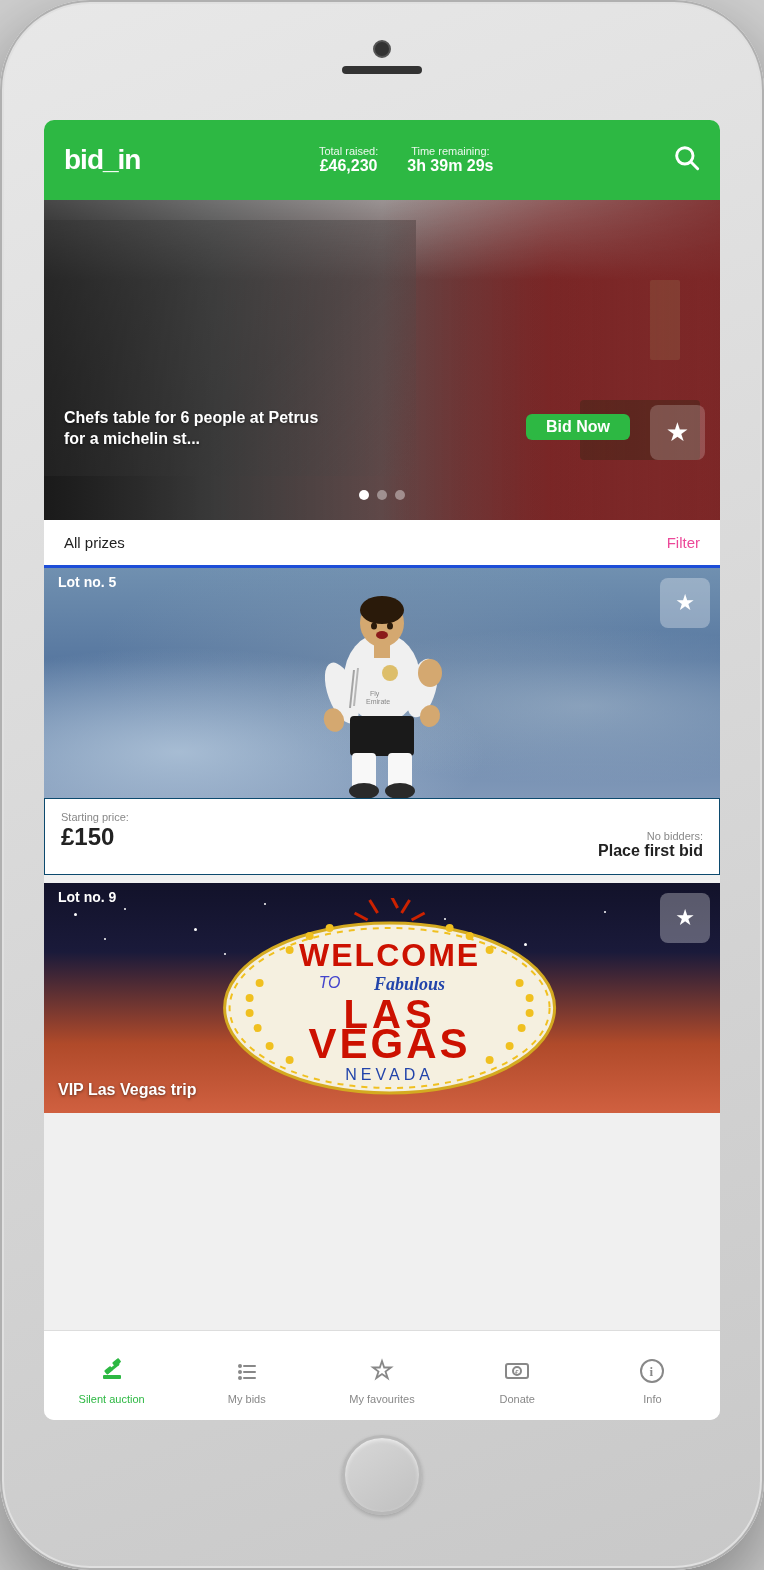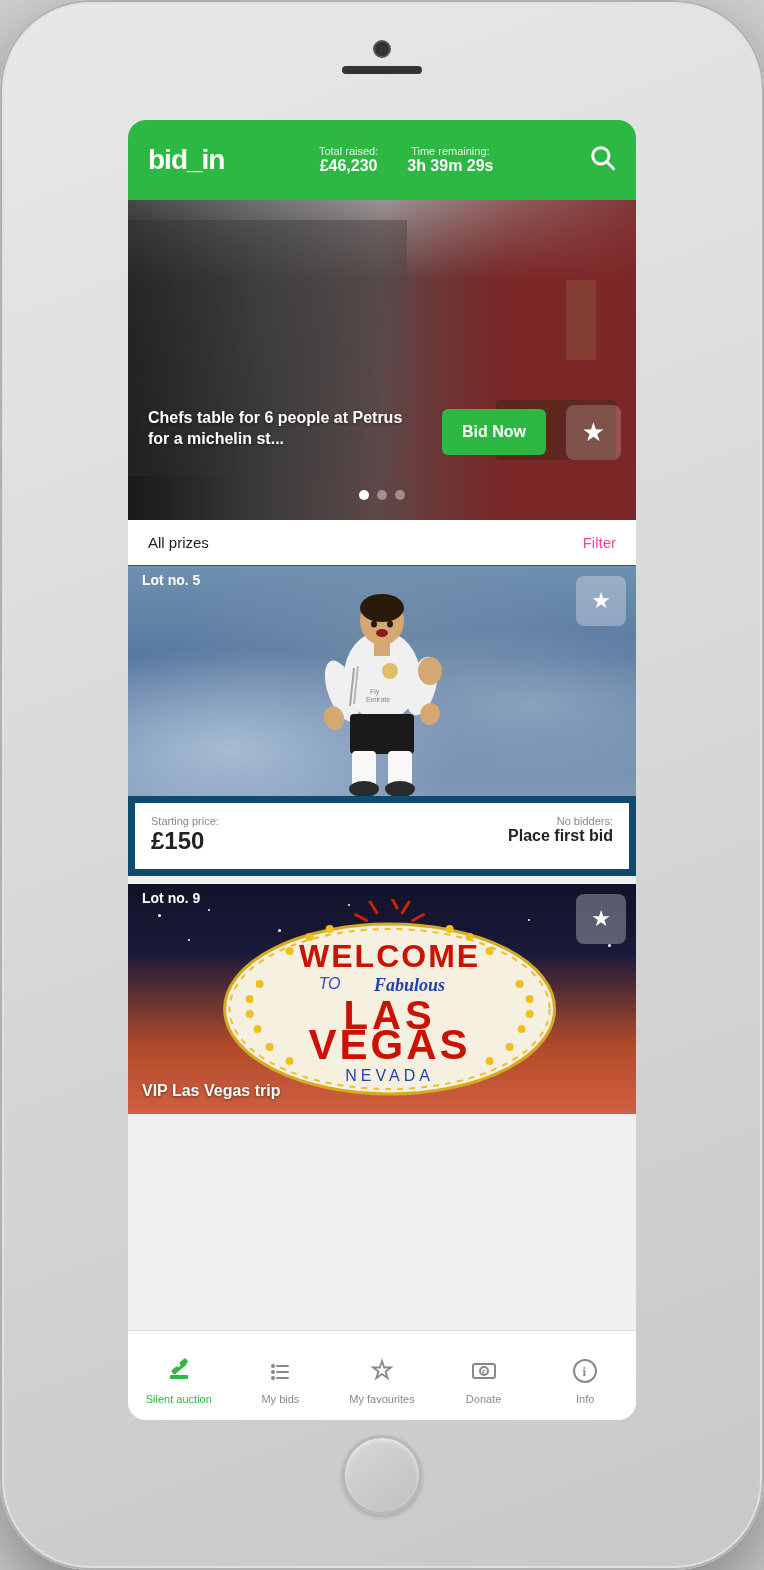--- a/index.html
+++ b/index.html
@@ -52,24 +52,24 @@
       left: 50%;
       transform: translateX(-50%);
       width: 80px; height: 80px;
       border-radius: 50%;
       background: linear-gradient(145deg, #d8d8d8, #c0c0c0);
       border: 3px solid #b8b8b8;
       box-shadow: inset 0 2px 4px rgba(255,255,255,0.6), 0 2px 4px rgba(0,0,0,0.2);
     }
 
     .screen {
-      width: 508px;
+      width: 676px;
       height: 1300px;
       background: #f0f0f0;
-      border-radius: 18px;
+      border-radius: 10px;
       overflow: hidden;
       position: relative;
       margin-top: -30px;
     }
 
     
     .header {
       background: #2db843;
       height: 80px;
       display: flex;
@@ -121,25 +121,25 @@
       left: 20px;
       color: white;
       font-size: 16px;
       font-weight: 700;
       line-height: 1.3;
       text-shadow: 0 1px 3px rgba(0,0,0,0.5);
       max-width: 260px;
     }
     .bid-now-btn {
       position: absolute;
-      bottom: 65px;
+      bottom: 80px;
       right: 90px;
       background: #2db843;
       color: white;
-      padding: 14px 20px;
+      padding: 4px 20px;
       border-radius: 6px;
       font-size: 16px;
       font-weight: 600;
       cursor: pointer;
       text-align: center;
     }
     .hero-star {
       position: absolute;
       bottom: 60px;
       right: 15px;
@@ -170,21 +170,21 @@
       background: white;
     }
 
     
     .section-header {
       display: flex;
       justify-content: space-between;
       align-items: center;
       padding: 14px 20px;
       background: white;
-      border-bottom: 1px solid #1d4ed8;
+      border-bottom: 3px solid #1d4ed8;
     }
     .section-title {
       font-size: 15px;
       color: #222;
     }
     .filter-link {
       font-size: 15px;
       color: #ec4899;
       cursor: pointer;
     }
@@ -228,38 +228,39 @@
       bottom: 14px;
       left: 14px;
       color: white;
       font-size: 16px;
       font-weight: 600;
       text-shadow: 0 1px 3px rgba(0,0,0,0.5);
     }
     .lot-info {
       padding: 12px 16px 14px;
       background: white;
-      border: 7px solid #0c4a6e;
+      border: 1px solid #0c4a6e;
     }
     .lot-info-row {
       display: flex;
       justify-content: space-between;
       align-items: flex-start;
     }
     .lot-price-label {
       font-size: 11px;
       color: #888;
     }
     .lot-price {
       font-size: 24px;
       font-weight: 700;
       color: #222;
     }
     .lot-bid-status {
       text-align: right;
+      margin-top: 19px;
     }
     .lot-bid-label {
       font-size: 11px;
       color: #888;
     }
     .lot-bid-action {
       font-size: 16px;
       font-weight: 600;
       color: #222;
     }

